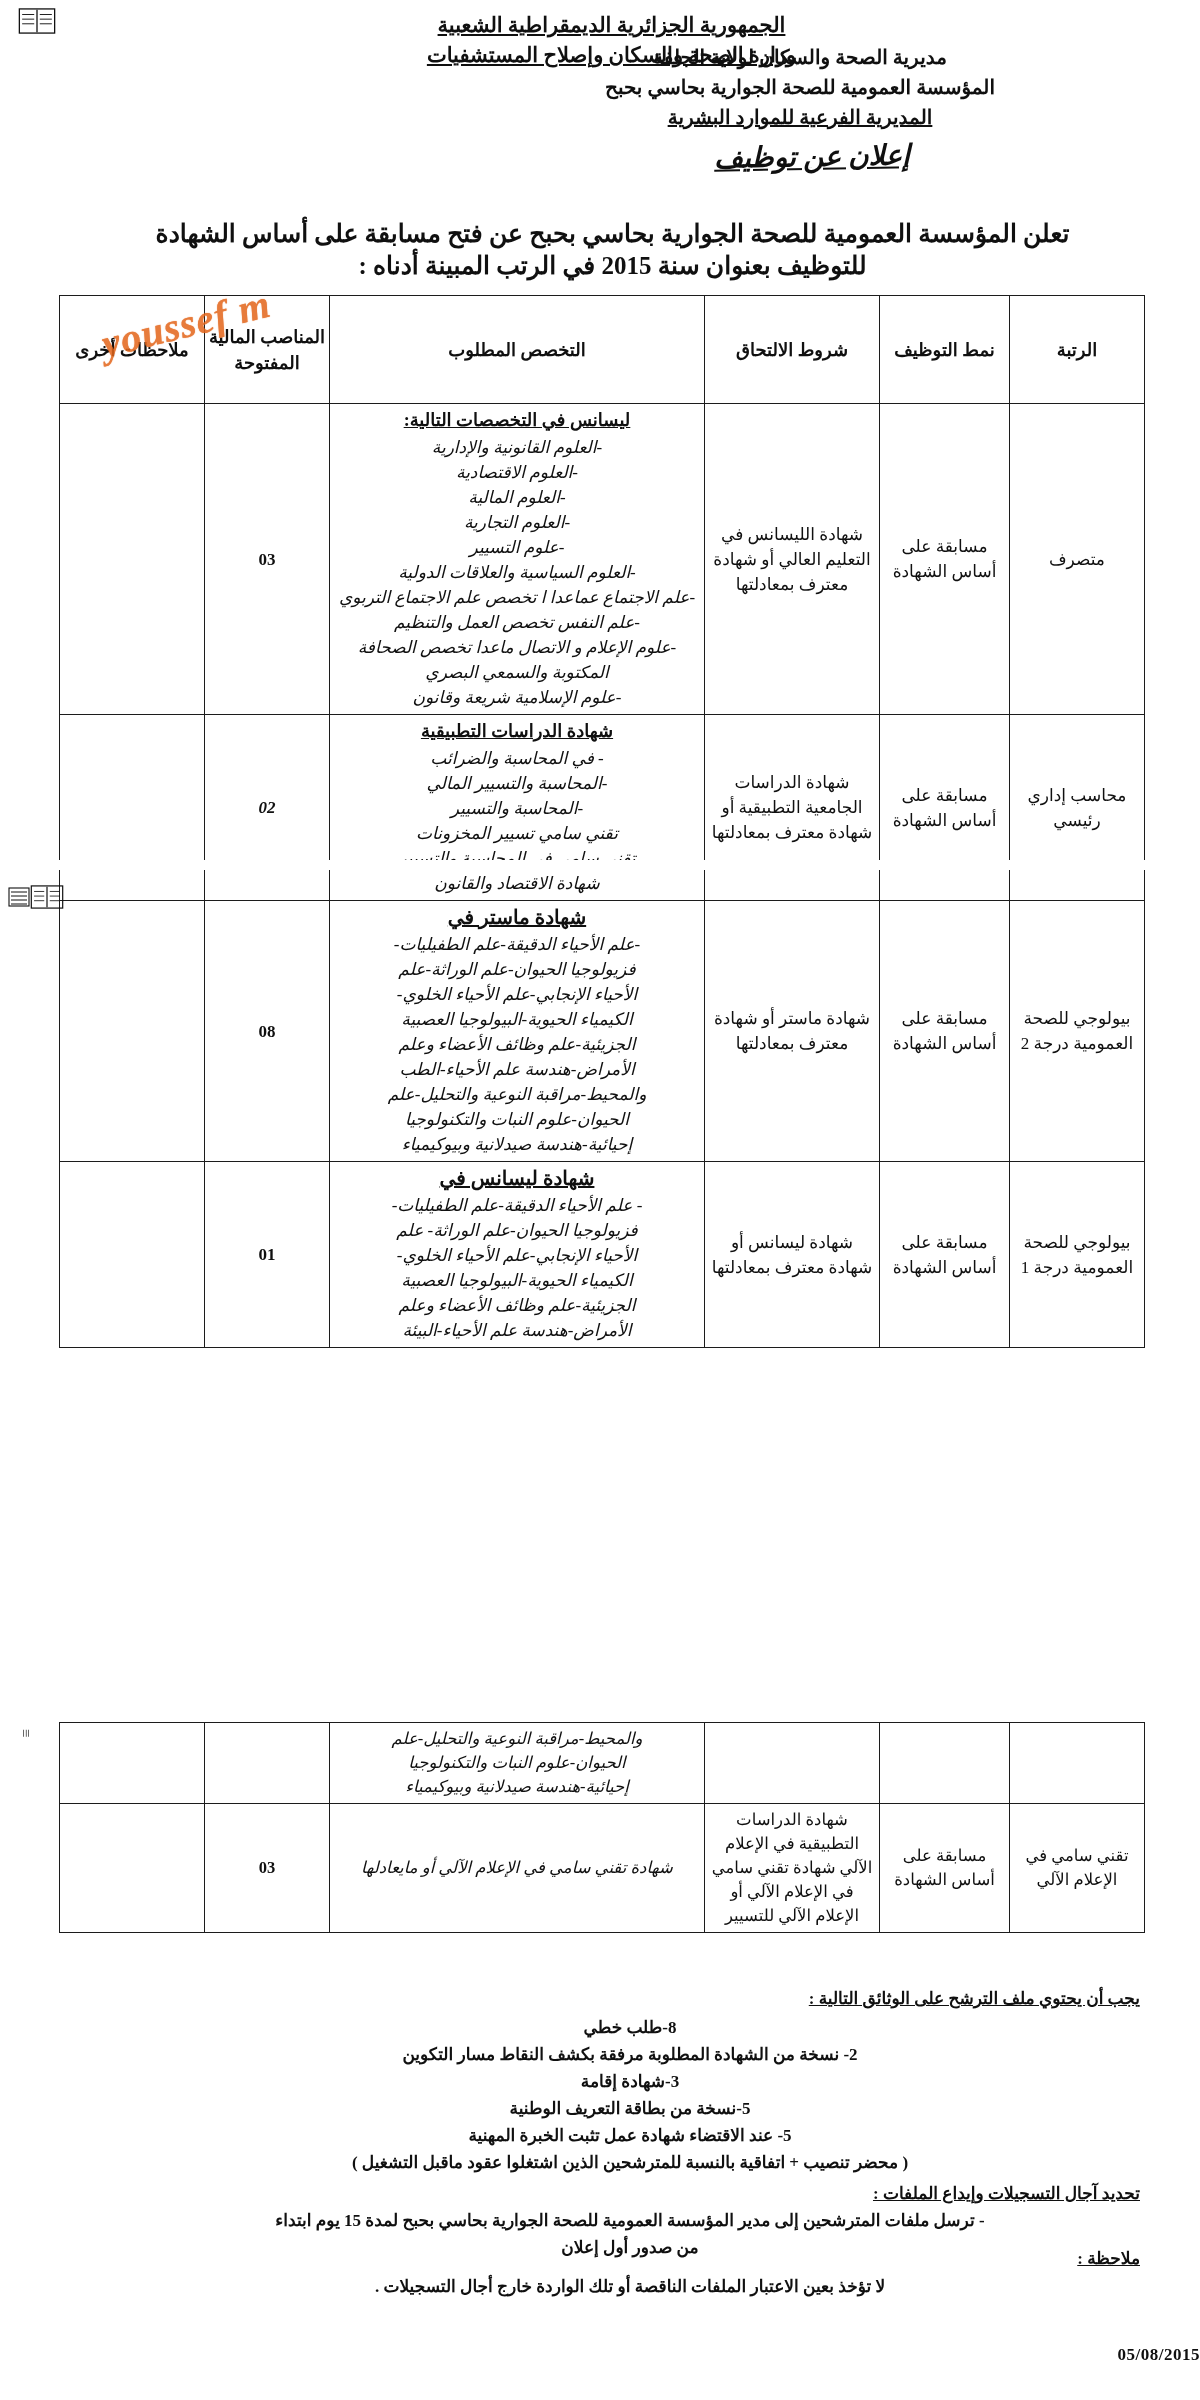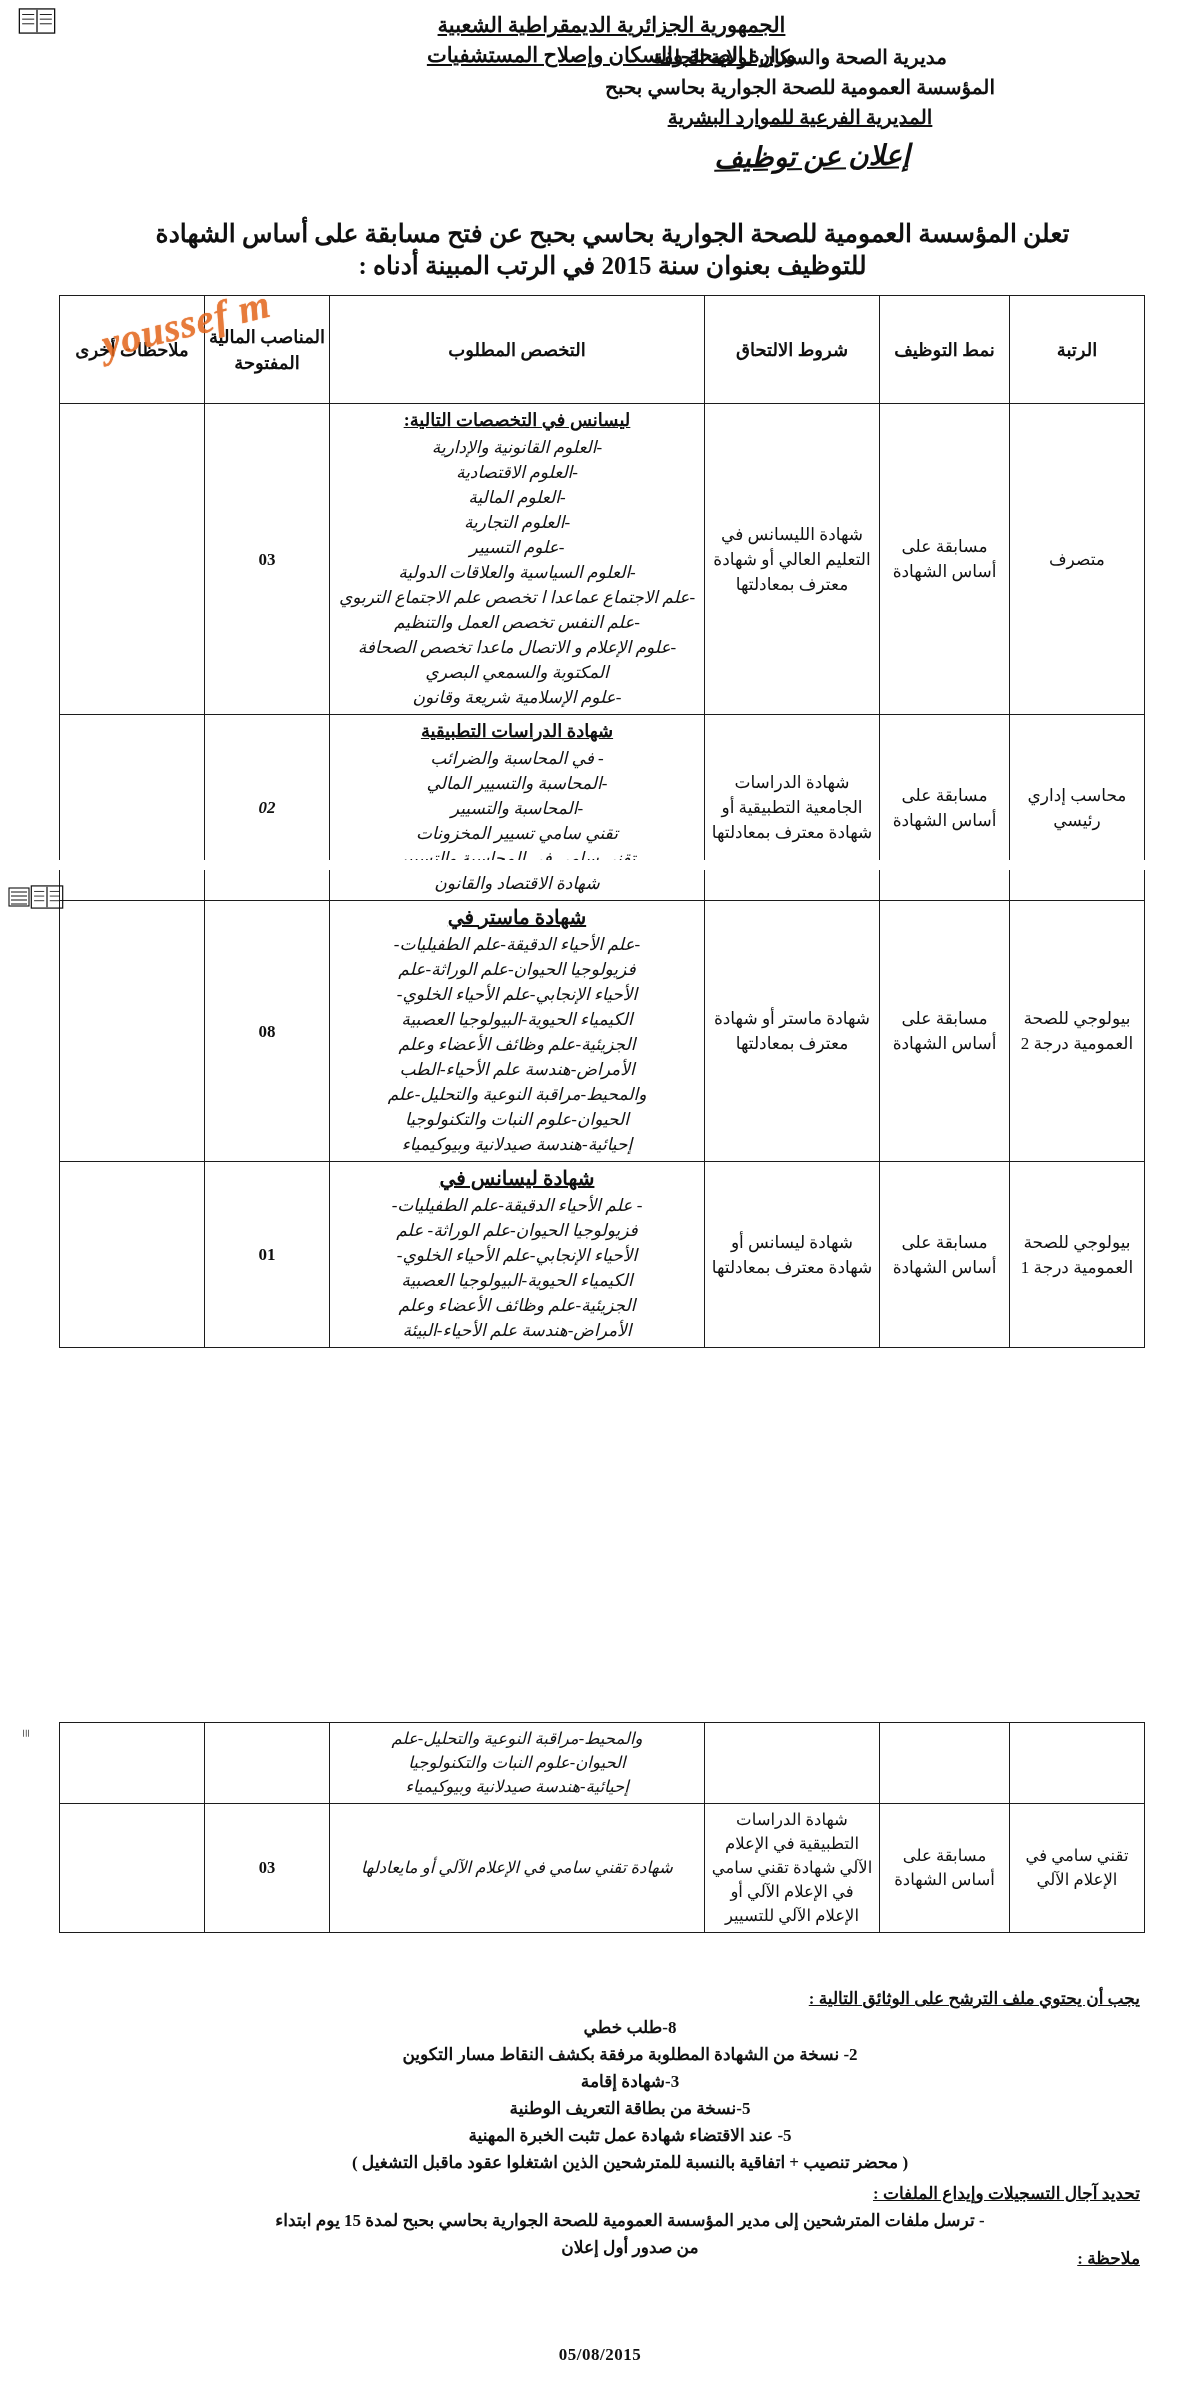--- a/index.html
+++ b/index.html
@@ -237,21 +237,20 @@
     font-weight: bold;
     text-align: right;
   }
   .remark .rhead { text-decoration: underline; display: block; }
   .remark .rtext { display: block; text-align: center; }
 
   .date {
     position: absolute;
     top: 2345px;
     left: 0; right: 0;
-    text-align: center;
     font-size: 17px;
     font-weight: bold;
     letter-spacing: 0.5px;
   }
 
   .corner-mark {
     position: absolute;
     top: 1725px;
     left: 22px;
     font-size: 15px;
@@ -456,17 +455,18 @@
     <span class="item">5-نسخة من بطاقة التعريف الوطنية</span>
     <span class="item">5- عند الاقتضاء شهادة عمل تثبت الخبرة المهنية</span>
     <span class="item">( محضر تنصيب + اتفاقية بالنسبة للمترشحين الذين اشتغلوا عقود ماقبل التشغيل )</span>
     <span class="head2">تحديد آجال التسجيلات وإيداع الملفات :</span>
     <span class="item">- ترسل ملفات المترشحين إلى مدير المؤسسة العمومية للصحة الجوارية بحاسي بحبح  لمدة 15 يوم ابتداء</span>
     <span class="item">من صدور أول إعلان</span>
   </div>
 
   <div class="remark">
     <span class="rhead">ملاحظة :</span>
+    <span class="rtext">لا تؤخذ بعين الاعتبار الملفات الناقصة أو تلك الواردة خارج أجال التسجيلات .</span>
   </div>
 
   <div class="date">05/08/2015</div>
 
 </div>
 
 </body></html>

